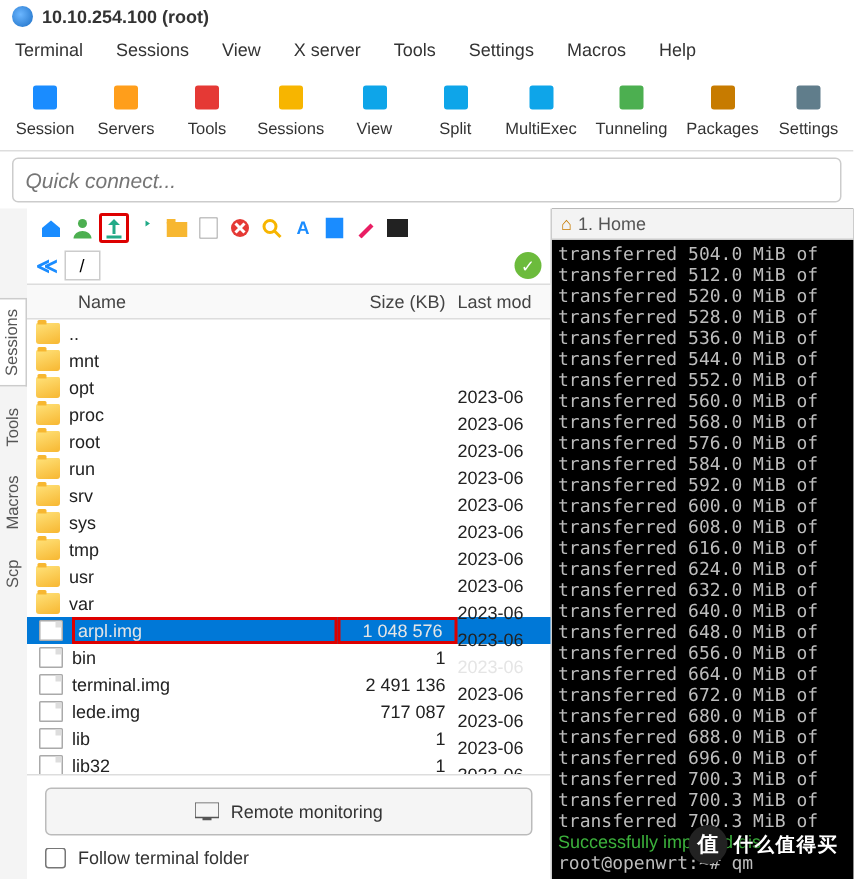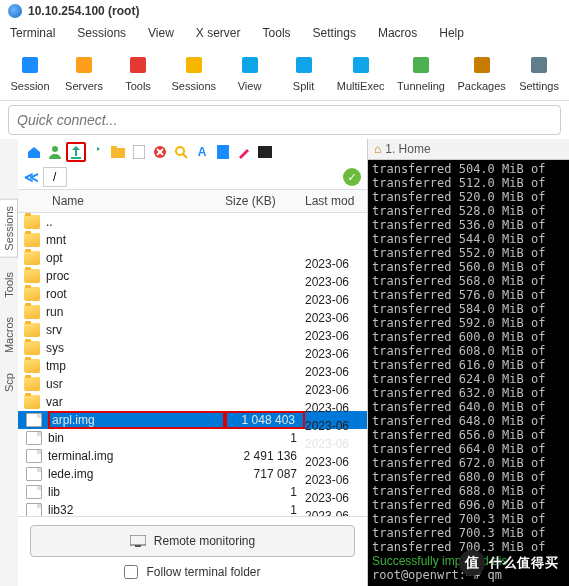--- a/index.html
+++ b/index.html
@@ -27,39 +27,39 @@
     .mini-btn { width: 20px; height: 20px; display: flex; align-items: center; justify-content: center; border-radius: 2px; }
     .redbox { border: 2px solid #d00; }
 
     .path-row { display: flex; align-items: center; padding: 2px 6px; gap: 4px; }
     .chevrons { color: #1a8cff; font-size: 14px; font-weight: bold; }
     .path-box { border: 1px solid #ccc; padding: 2px 6px; min-width: 24px; text-align: center; }
     .check-circle { width: 18px; height: 18px; border-radius: 50%; background: #6cbb3c; color: #fff; display: flex; align-items: center; justify-content: center; font-size: 11px; margin-left: auto; }
 
     .file-header { display: flex; background: #f9f9f9; border-top: 1px solid #ddd; border-bottom: 1px solid #ddd; padding: 4px 6px; font-size: 11px; color: #444; }
     .col-name { flex: 1; padding-left: 28px; }
-    .col-size { width: 80px; text-align: left; padding-right: 8px;}
+    .col-size { width: 80px; text-align: right; padding-right: 8px;}
     .col-date { width: 56px; white-space: nowrap; overflow: hidden; }
 
     .file-list { flex: 1; overflow-y: auto; overflow-x: hidden; }
     .file-row { display: flex; align-items: center; padding: 1px 6px; height: 18px; font-size: 12px; color: #222; white-space: nowrap; }
     .file-row.selected { background: #0078d7; color: #e5e5e5; }
     .file-row .ficon { width: 16px; height: 14px; margin-right: 6px; flex-shrink: 0; }
     .file-row .fname { flex: 1; overflow: hidden; }
     .file-row .fsize { width: 80px; text-align: right; padding-right: 8px; }
     .file-row .fdate { width: 56px; overflow: hidden; margin-top: 48px; }
 
     .folder-ico { background: linear-gradient(160deg, #ffe27a 0%, #f7b731 100%); border-radius: 1px 1px 2px 2px; position: relative; }
     .folder-ico:before { content:''; position: absolute; top:-2px; left:1px; width:6px; height:3px; background:#f7b731; border-radius:1px 1px 0 0; }
     .file-ico { background: #fff; border: 1px solid #aaa; border-radius: 1px; width: 12px; height: 14px; position: relative; margin-left: 2px; }
     .file-ico:before { content:''; position:absolute; top:0; right:0; width:4px; height:4px; background:#ddd; }
 
     .bottom-panel { padding: 8px 12px; border-top: 1px solid #ddd; }
     .remote-btn { display: flex; align-items: center; justify-content: center; gap: 8px; border: 1px solid #bbb; border-radius: 4px; padding: 8px; background: #f5f5f5; font-size: 13px; color: #333; margin-bottom: 8px; }
-    .follow-row { display: flex; align-items: center; justify-content: center; gap: 8px; font-size: 13px; color: #333; }
+    .follow-row { display: flex; align-items: center; justify-content: flex-start; gap: 8px; font-size: 13px; color: #333; }
     .follow-row input { width: 14px; height: 14px; }
 
     .right-panel { flex: 1; display: flex; flex-direction: column; background: #000; }
     .right-header { display: flex; align-items: center; padding: 3px 6px; background: #f3f3f3; gap: 4px; color: #555; font-size: 11px; border-bottom: 1px solid #ccc;}
     .home-ico { color: #c77b00; }
     .terminal { flex: 1; background: #000; color: #bdbdbd; font-family: 'Consolas', monospace; font-size: 12px; padding: 2px 4px; overflow: hidden; white-space: pre; line-height: 14px; }
     .terminal .green { color: #3cb23c; }
 
     .watermark { position: absolute; right: 10px; bottom: 10px; display:flex; align-items:center; gap:4px; }
     .wm-circle { width:26px; height:26px; border-radius:50%; background:#222; color:#fff; display:flex; align-items:center; justify-content:center; font-size:14px; font-weight:bold; }
@@ -316,21 +316,21 @@
         </div>
         <div class="file-row">
           <span class="ficon folder-ico"></span>
           <span class="fname">var</span>
           <span class="fsize"></span>
           <span class="fdate">2023-06</span>
         </div>
         <div class="file-row selected">
           <span class="ficon file-ico"></span>
           <span class="fname redbox" style="padding:0 2px">arpl.img</span>
-          <span class="fsize redbox">1 048 403</span>
+          <span class="fsize redbox">1 048 576</span>
           <span class="fdate">2023-06</span>
         </div>
         <div class="file-row">
           <span class="ficon file-ico"></span>
           <span class="fname">bin</span>
           <span class="fsize">1</span>
           <span class="fdate">2023-06</span>
         </div>
         <div class="file-row">
           <span class="ficon file-ico"></span>

